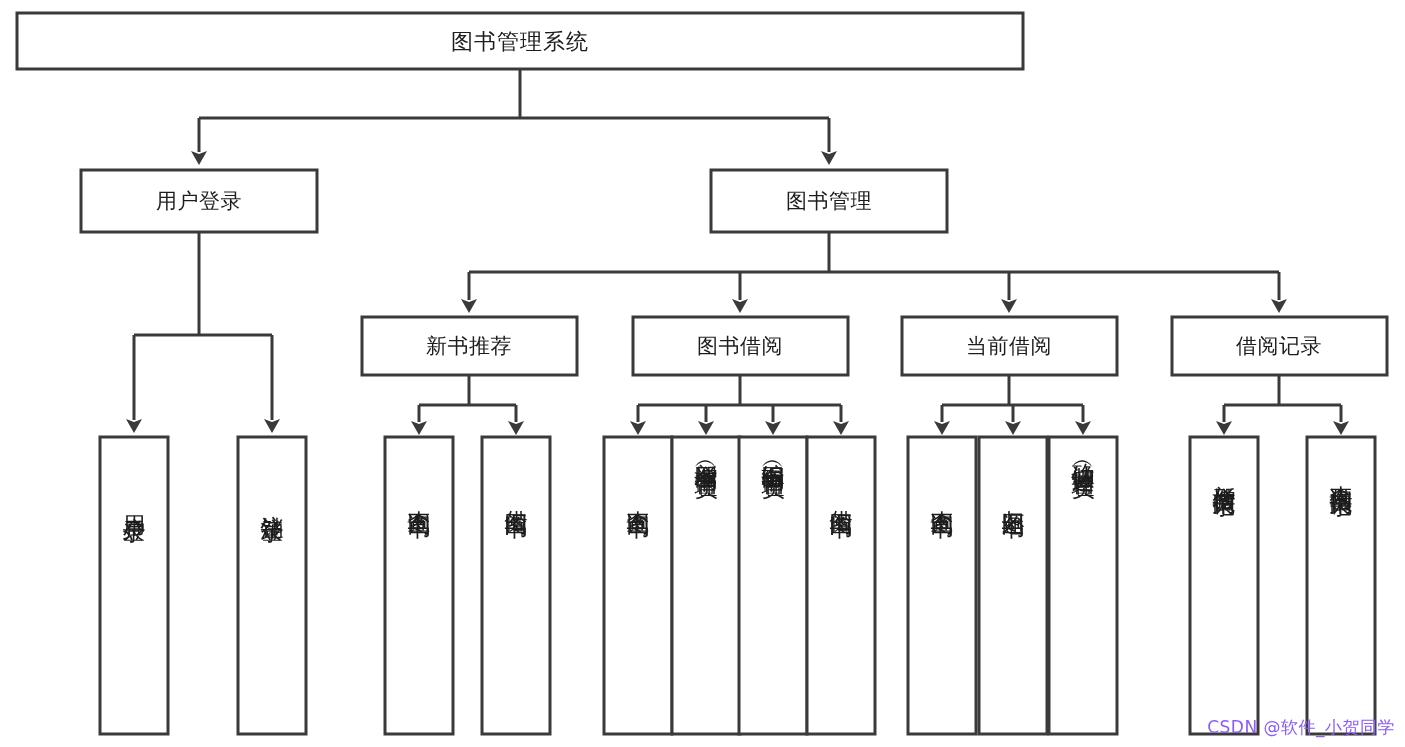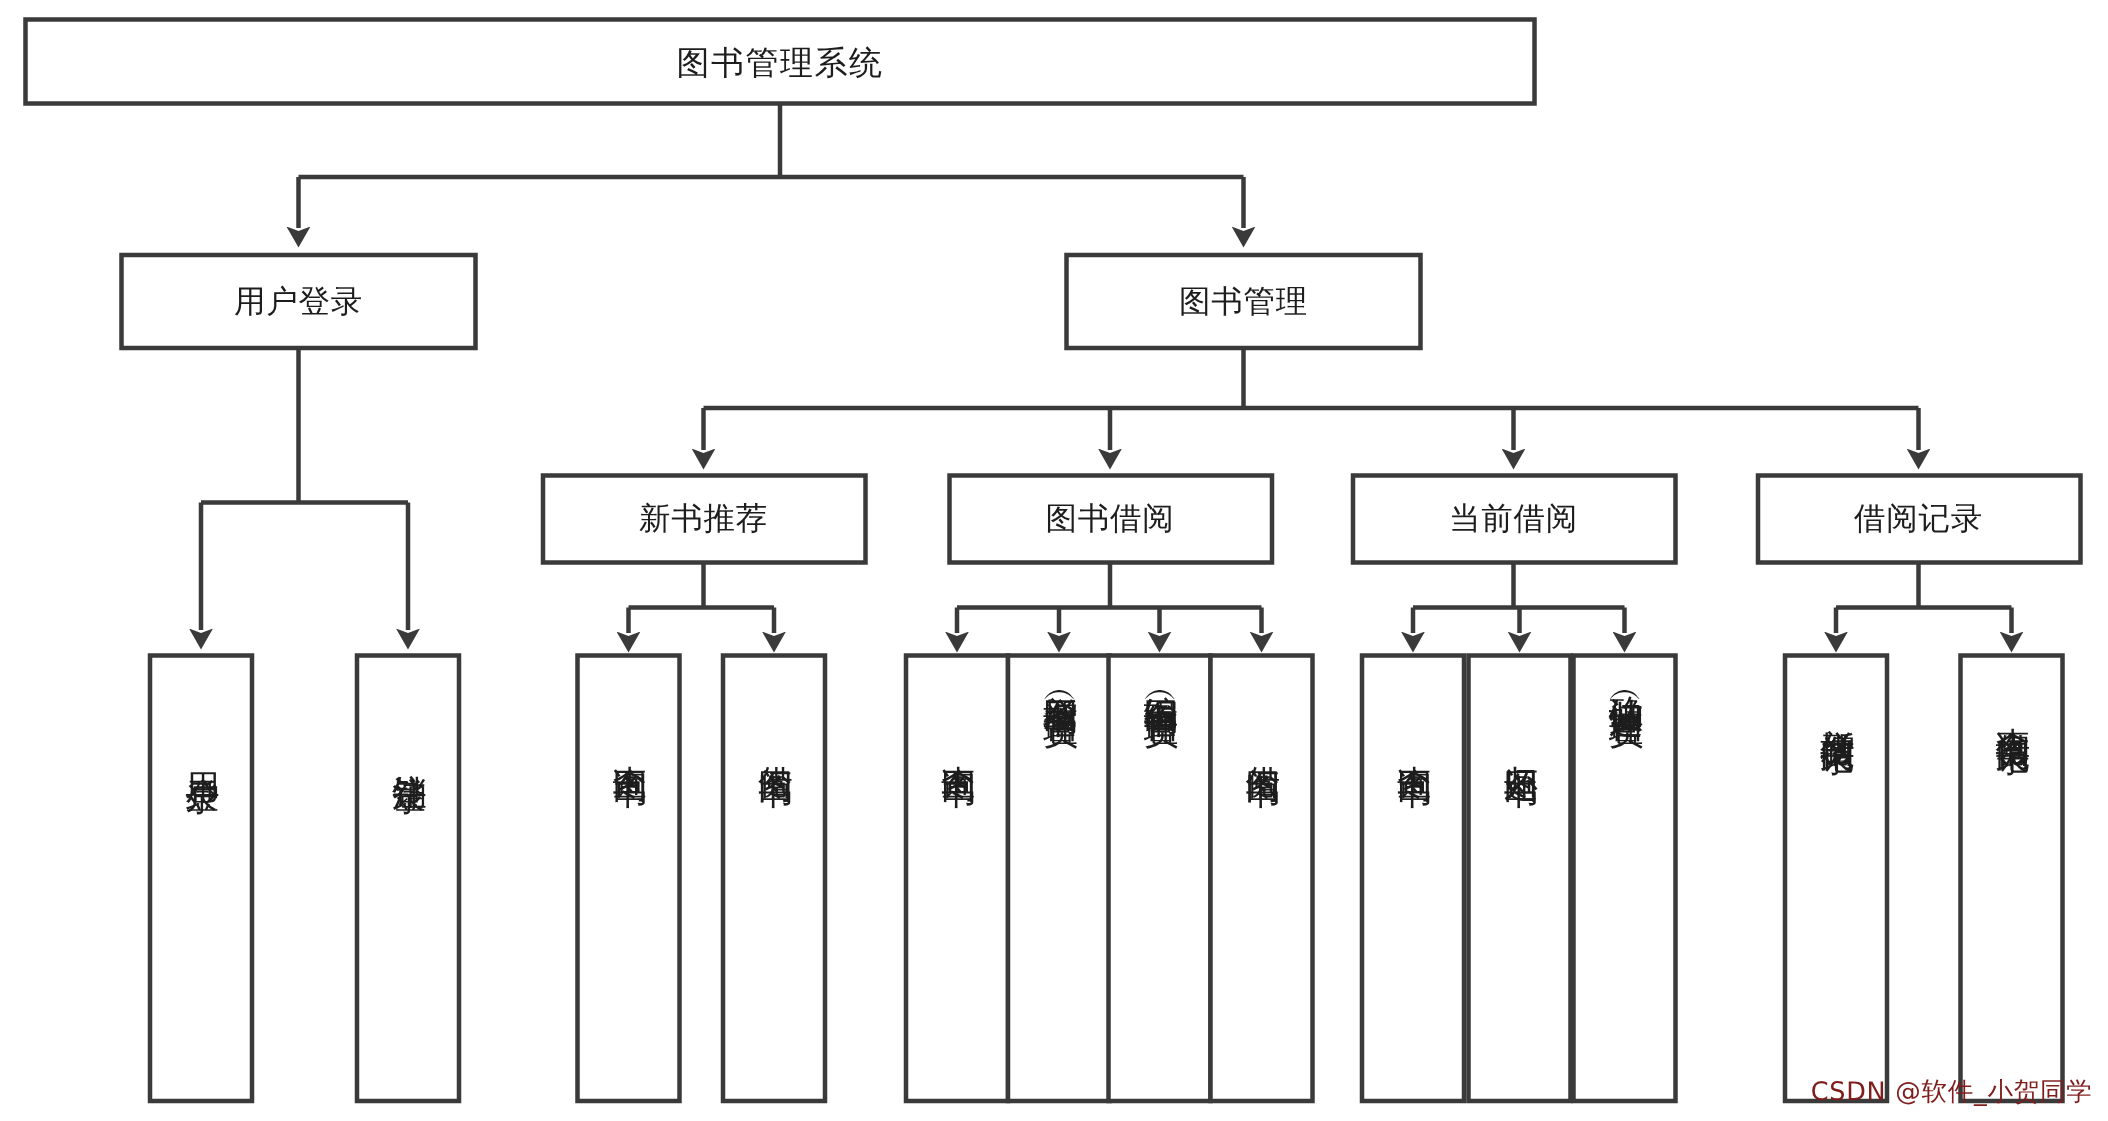--- a/index.html
+++ b/index.html
@@ -74,21 +74,21 @@
     letter-spacing: 2px;
     white-space: nowrap;
     text-align: center;
   }
   .watermark {
     position: absolute;
     right: 10px;
     bottom: 8px;
     font-family: "DejaVu Sans", "Liberation Sans", sans-serif;
     font-size: 17px;
-    color: #7f1d1d;
+    color: #8b5cf6;
     letter-spacing: 0.5px;
     white-space: nowrap;
   }
 </style>
 </head>
 <body>
 
 <div id="diagram-root">
 
   <svg class="diagram-svg" viewBox="0 0 1405 747">

